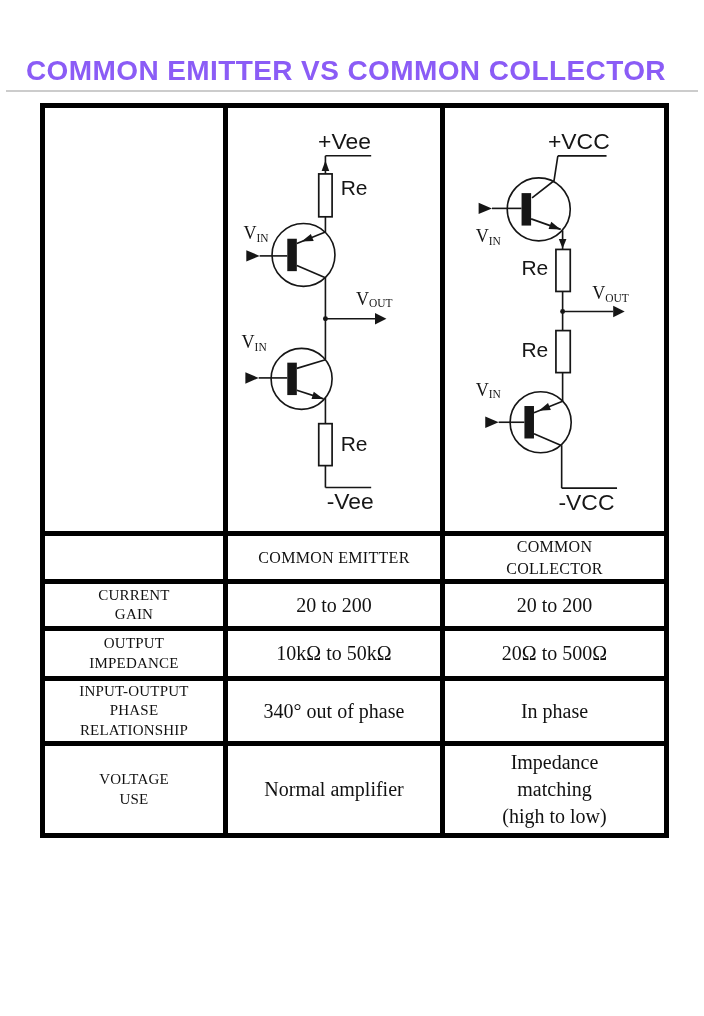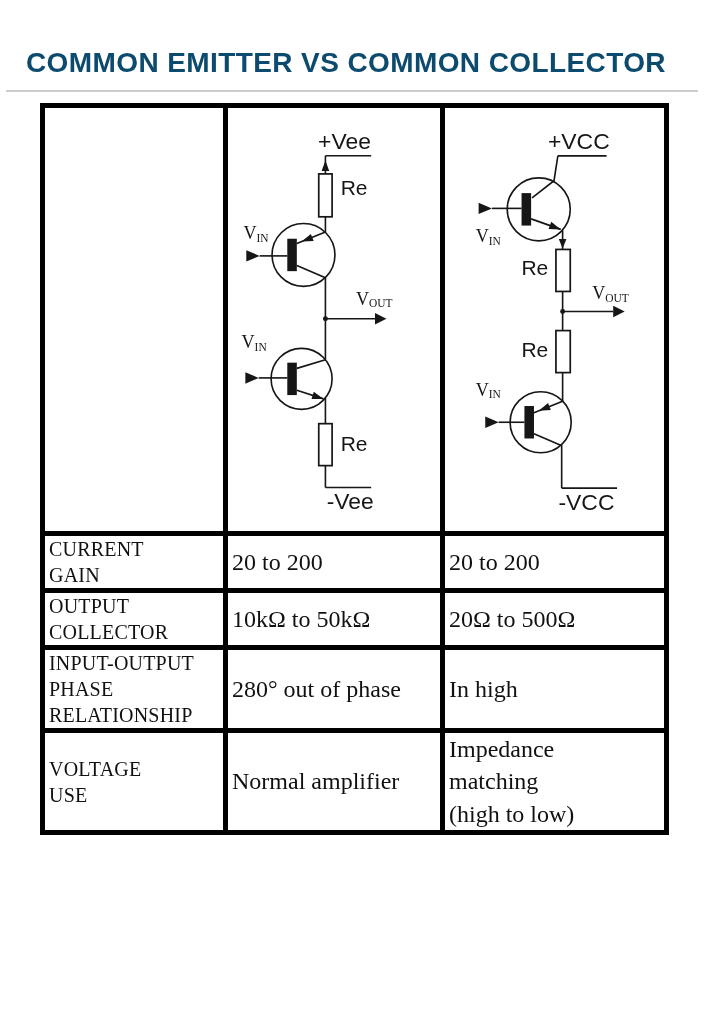--- a/index.html
+++ b/index.html
@@ -2,46 +2,46 @@
 <html><head>
 <meta charset="utf-8">
 <style>
   html,body { margin:0; padding:0; }
   body {
     width:704px; height:1016px; background:#ffffff; position:relative;
     font-family:"Liberation Serif", serif; color:#111;
     overflow:hidden;
   }
   .page-title {
-    position:absolute; left:26px; top:47px;
+    position:absolute; left:26px; top:55px;
     font-family:"Liberation Sans", sans-serif;
     font-weight:bold; font-size:28px; letter-spacing:0.4px;
-    color:#0c4a6e; white-space:nowrap;
+    color:#8b5cf6; white-space:nowrap;
   }
   .title-rule {
     position:absolute; left:6px; top:90px; width:692px; height:2px;
     background:#cccccc;
   }
   table.comparison-table {
     position:absolute; left:40px; top:103px;
     border-collapse:collapse; table-layout:fixed;
   }
   .comparison-table td {
     border:5px solid #000; padding:0 4px;
-    vertical-align:middle;
+    text-align:center; vertical-align:middle;
   }
   .diagram-cell { vertical-align:top; padding:0; }
   .label-cell {
-    font-size:20px; line-height:1.3; white-space:pre-line; letter-spacing:0.2px;
+    font-size:15px; line-height:1.3; white-space:pre-line; letter-spacing:0.2px;
   }
   .header-cell {
     font-size:16px; line-height:1.35; white-space:pre-line; letter-spacing:0.3px;
   }
   .value-cell {
-    font-size:24px; line-height:1.35; white-space:pre-line;
+    font-size:20px; line-height:1.35; white-space:pre-line;
   }
   svg.circuit { display:block; margin:0 auto; }
   .circuit .wire { fill:none; stroke:#161616; stroke-width:1.7; }
   .circuit .res  { fill:#ffffff; stroke:#161616; stroke-width:1.8; }
   .circuit .solid { fill:#161616; stroke:none; }
   .circuit circle.body { fill:none; stroke:#161616; stroke-width:1.7; }
   .clabel { font-family:"Liberation Sans", sans-serif; font-size:22px; fill:#161616; }
   .clabel.big { font-size:24px; }
   .vlabel { font-family:"Liberation Serif", serif; font-size:19px; fill:#161616; }
   .vsub { font-size:12px; }
@@ -150,44 +150,50 @@
           <path class="wire" d="M89,338 L117,350"></path>
         </g>
         <text class="vlabel" x="28" y="298"><tspan>V</tspan><tspan class="vsub" dy="3">IN</tspan></text>
         <path class="wire" d="M118,350 V395"></path>
         <path class="wire" d="M118,395 H176"></path>
         <text class="clabel big" x="144" y="418" text-anchor="middle">-VCC</text>
       </svg>
     </td>
   </tr>
 
+  <tr style="height:48px">
+    <td class="header-cell"></td>
+    <td class="header-cell">COMMON EMITTER</td>
+    <td class="header-cell">COMMON
+COLLECTOR</td>
+  </tr>
 
   <tr style="height:47px">
     <td class="label-cell">CURRENT
 GAIN</td>
     <td class="value-cell">20 to 200</td>
     <td class="value-cell">20 to 200</td>
   </tr>
 
 
 
 
   <tr style="height:50px">
     <td class="label-cell">OUTPUT
-COLLECTOR</td>
+IMPEDANCE</td>
     <td class="value-cell">10kΩ to 50kΩ</td>
     <td class="value-cell">20Ω to 500Ω</td>
   </tr>
 
   <tr style="height:65px">
     <td class="label-cell">INPUT-OUTPUT
 PHASE
 RELATIONSHIP</td>
-    <td class="value-cell">280° out of phase</td>
-    <td class="value-cell">In high</td>
+    <td class="value-cell">340° out of phase</td>
+    <td class="value-cell">In phase</td>
   </tr>
 
   <tr style="height:92px">
     <td class="label-cell">VOLTAGE
 USE</td>
     <td class="value-cell">Normal amplifier</td>
     <td class="value-cell">Impedance
 matching
 (high to low)</td>
   </tr>

